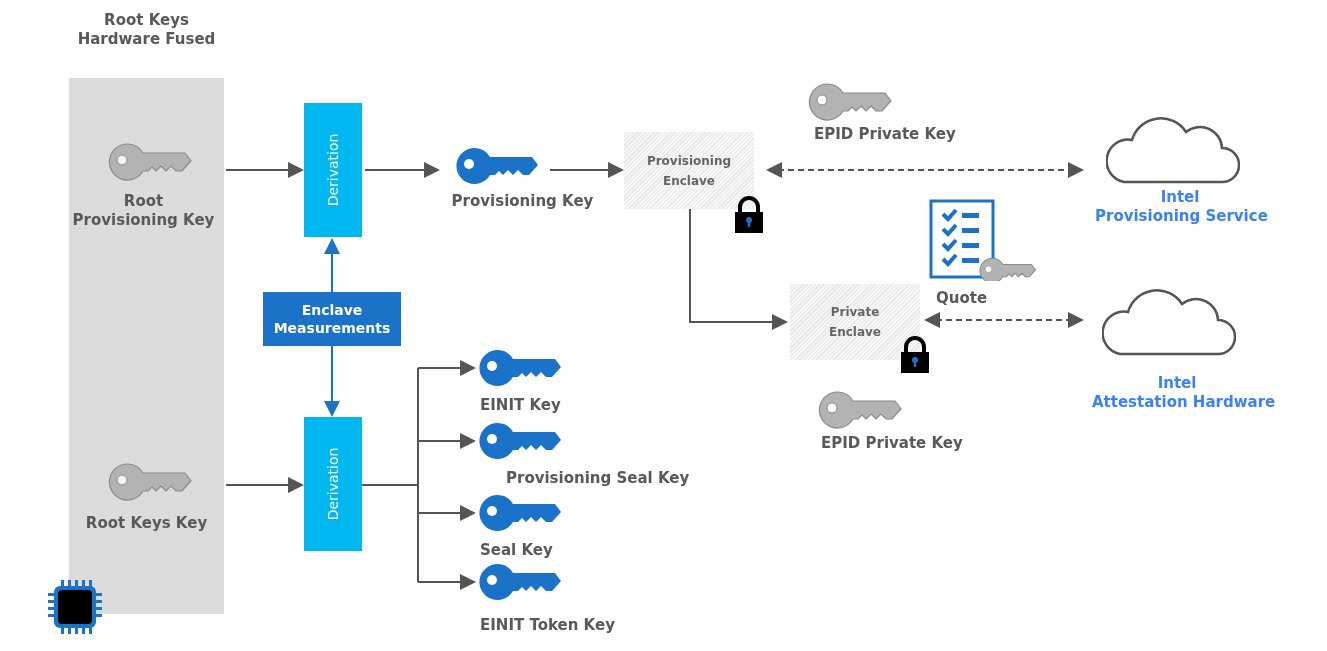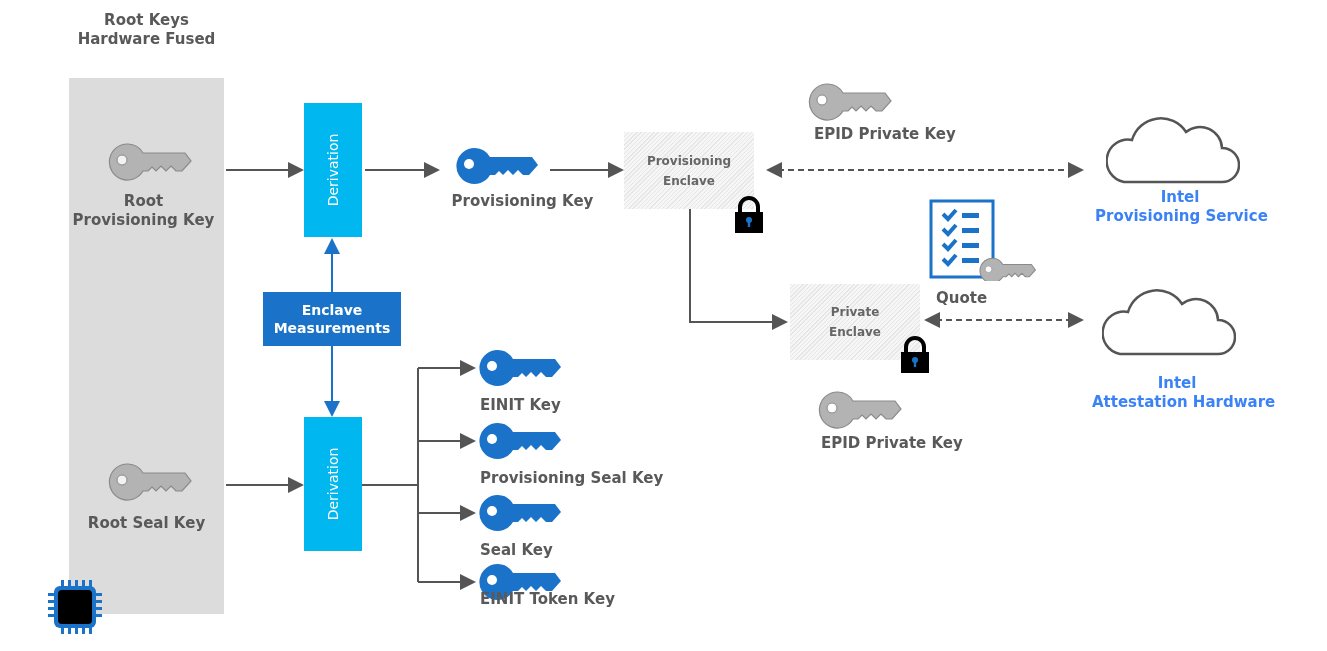--- a/index.html
+++ b/index.html
@@ -35,21 +35,21 @@
 </svg>
 <div class="lbl" style="left:66px; top:192px; width:155px;">
   <div>Root</div>
   <div>Provisioning Key</div>
 </div>
 
 <svg class="abs" style="left:108px; top:462px;" width="86" height="40" viewBox="0 0 86 40">
   <path d="M20 2 A18 18 0 1 0 35 29 L40 29 L44 25 L48 29 L53 24 L58 29 L63 24 L68 29 L74 29 L83 19 L77 11 L35 11 A18 18 0 0 0 20 2 Z" fill="#b3b3b3" stroke="#8a8a8a" stroke-width="1.2"></path>
   <circle cx="14" cy="18" r="5" fill="#f2f2f2" stroke="#8a8a8a" stroke-width="1"></circle>
 </svg>
-<div class="lbl" style="left:69px; top:514px; width:155px;">Root Seal Key</div>
+<div class="lbl" style="left:69px; top:514px; width:155px;">Root Keys Key</div>
 
 <div class="deriv" style="left:304px; top:103px; height:134px;">
   <div class="txt">Derivation</div>
 </div>
 <div class="deriv" style="left:304px; top:417px; height:134px;">
   <div class="txt">Derivation</div>
 </div>
 
 <div class="meas">
   <div>
@@ -96,33 +96,33 @@
 <svg class="abs" style="left:478px; top:348px;" width="86" height="40" viewBox="0 0 86 40">
   <path d="M20 2 A18 18 0 1 0 35 29 L40 29 L44 25 L48 29 L53 24 L58 29 L63 24 L68 29 L74 29 L83 19 L77 11 L35 11 A18 18 0 0 0 20 2 Z" fill="#1a73c9"></path>
     <circle cx="14" cy="18" r="5" fill="#fff"></circle>
 </svg>
 <div class="lbl" style="left:480px; top:396px; text-align:left;">EINIT Key</div>
 
 <svg class="abs" style="left:478px; top:421px;" width="86" height="40" viewBox="0 0 86 40">
   <path d="M20 2 A18 18 0 1 0 35 29 L40 29 L44 25 L48 29 L53 24 L58 29 L63 24 L68 29 L74 29 L83 19 L77 11 L35 11 A18 18 0 0 0 20 2 Z" fill="#1a73c9"></path>
     <circle cx="14" cy="18" r="5" fill="#fff"></circle>
 </svg>
-<div class="lbl" style="left:480px; top:469px; text-align:left;">Provisioning Seal Key</div>
+<div class="lbl" style="left:506px; top:469px; text-align:left;">Provisioning Seal Key</div>
 
 <svg class="abs" style="left:478px; top:493px;" width="86" height="40" viewBox="0 0 86 40">
   <path d="M20 2 A18 18 0 1 0 35 29 L40 29 L44 25 L48 29 L53 24 L58 29 L63 24 L68 29 L74 29 L83 19 L77 11 L35 11 A18 18 0 0 0 20 2 Z" fill="#1a73c9"></path>
     <circle cx="14" cy="18" r="5" fill="#fff"></circle>
 </svg>
 <div class="lbl" style="left:480px; top:541px; text-align:center;">Seal Key</div>
 
 <svg class="abs" style="left:478px; top:562px;" width="86" height="40" viewBox="0 0 86 40">
   <path d="M20 2 A18 18 0 1 0 35 29 L40 29 L44 25 L48 29 L53 24 L58 29 L63 24 L68 29 L74 29 L83 19 L77 11 L35 11 A18 18 0 0 0 20 2 Z" fill="#1a73c9"></path>
     <circle cx="14" cy="18" r="5" fill="#fff"></circle>
 </svg>
-<div class="lbl" style="left:480px; top:590px; text-align:center;">EINIT Token Key</div>
+<div class="lbl" style="left:480px; top:616px; text-align:center;">EINIT Token Key</div>
 
 <div class="enclave" style="left:624px; top:132px; width:130px; height:77px;">
   <div>
     <div>Provisioning</div>
     <div>Enclave</div>
   </div>
 </div>
 <svg class="abs" style="left:733px; top:196px;" width="32" height="38" viewBox="0 0 32 38">
   <path d="M7 16 V11 A9 9 0 0 1 25 11 V16" fill="none" stroke="#000" stroke-width="4"></path>
   <rect x="2" y="16" width="28" height="21" fill="#000"></rect>

